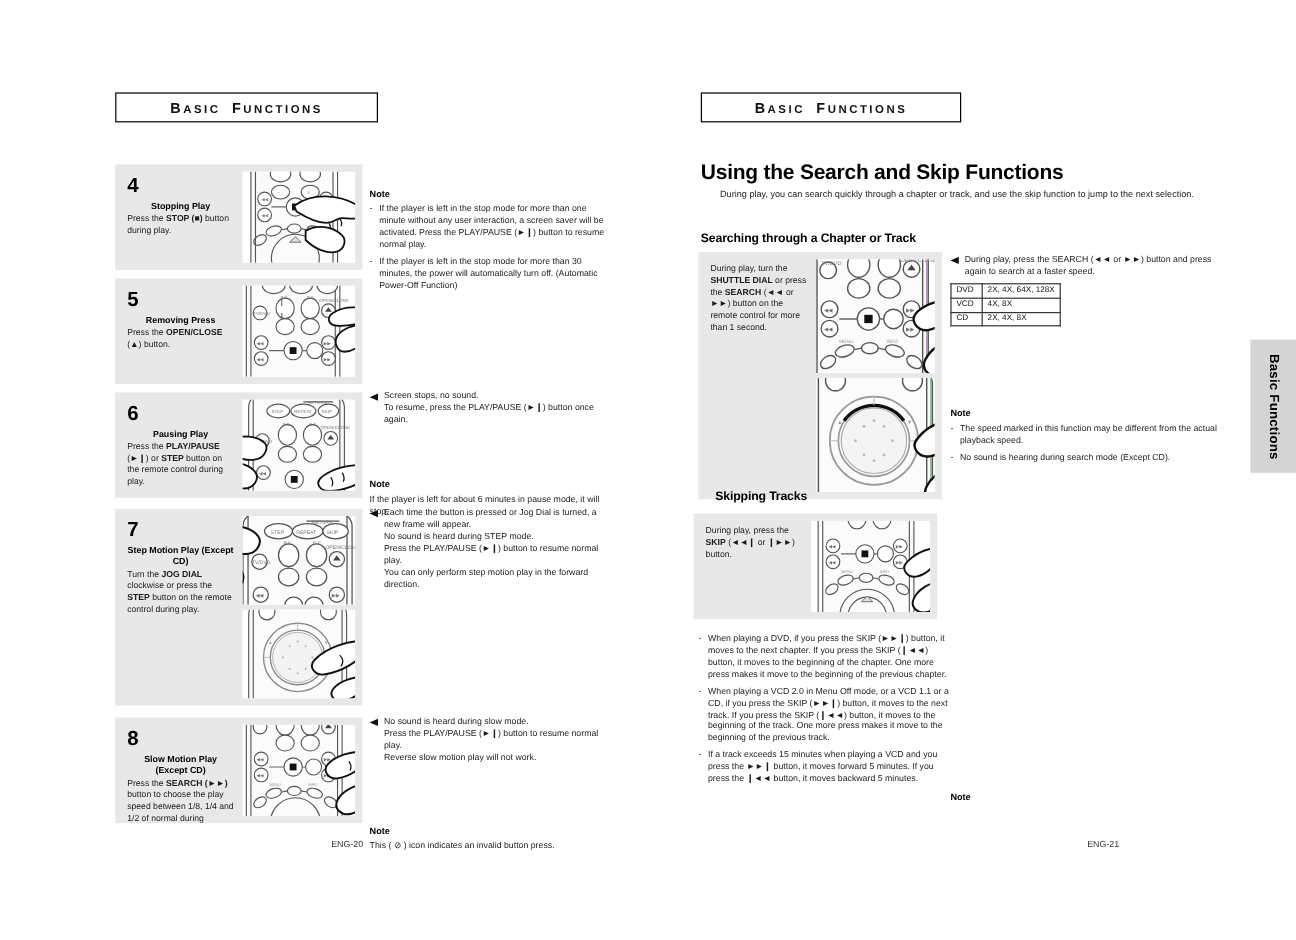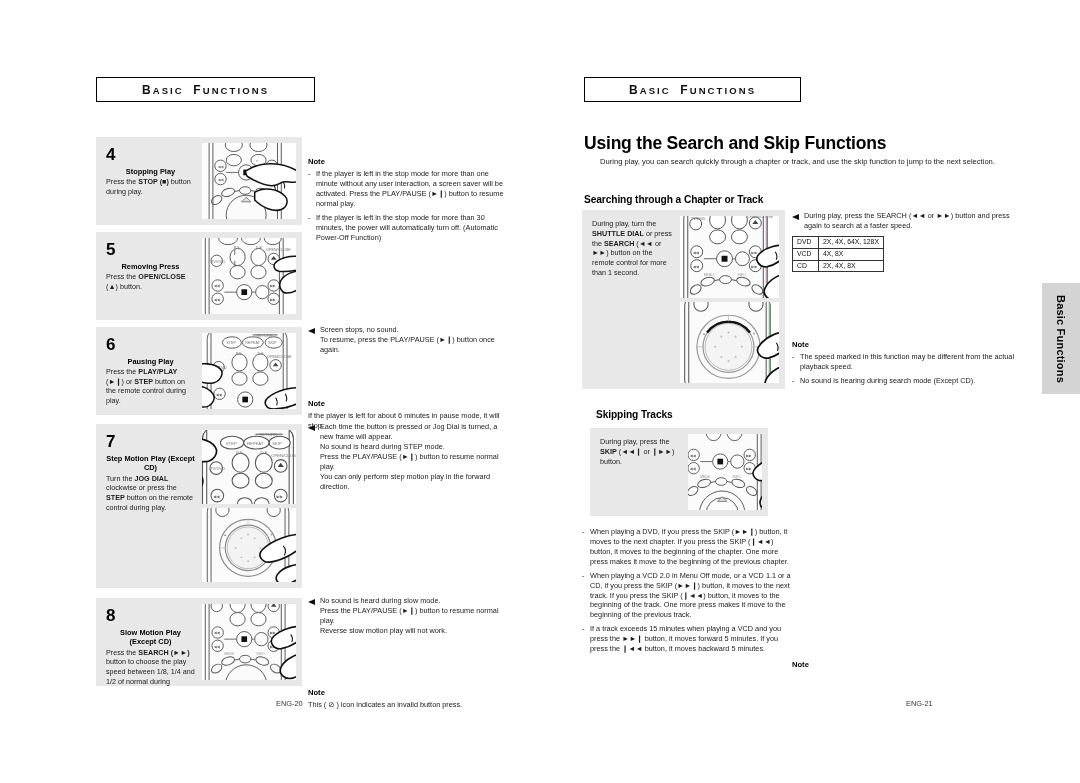--- a/index.html
+++ b/index.html
@@ -327,21 +327,21 @@
             <path d="M112 30 c1 3 1 5 0 7" fill="none" stroke="#111" stroke-width="1.1"></path>
           </svg>
         </div>
       </div>
     </div>
 
     <div class="step" style="top:327px;height:88px;">
       <div class="step-text">
         <div class="step-num">6</div>
         <div class="step-title">Pausing Play</div>
-        <div class="step-body">Press the <b>PLAY/PLAY</b> (►❙) or <b>STEP</b> button on the remote control during play.</div>
+        <div class="step-body">Press the <b>PLAY/PAUSE</b> (►❙) or <b>STEP</b> button on the remote control during play.</div>
       </div>
       <div class="step-figs">
         <div class="fig">
           <svg viewBox="0 0 120 80" preserveAspectRatio="xMidYMid slice">
             <g fill="none" stroke="#555" stroke-width="1">
               <rect x="16" y="-4" width="84" height="100" rx="10" fill="#fbfbfb"></rect>
               <line x1="20" y1="-4" x2="20" y2="96"></line>
               <line x1="96" y1="-4" x2="96" y2="96"></line>
               <line x1="64" y1="2" x2="90" y2="2"></line>
             </g>
@@ -594,21 +594,21 @@
       <div class="runhead-inner">
         <span class="cap">B</span>ASIC&nbsp; <span class="cap">F</span>UNCTIONS
       </div>
     </div>
 
     <div class="h1" style="left:44px;top:133px;">Using the Search and Skip Functions</div>
     <div class="intro" style="left:60px;top:157px;width:440px;">During play, you can search quickly through a chapter or track, and use the skip function to jump to the next selection.</div>
 
     <div class="h2" style="left:44px;top:194px;">Searching through a Chapter or Track</div>
 
-    <div class="panel" style="left:42px;top:210px;width:203px;height:179px;">
+    <div class="panel" style="left:42px;top:210px;width:203px;height:206px;">
       <div class="panel-text">During play, turn the <b>SHUTTLE DIAL</b> or press the <b>SEARCH</b> (◄◄ or ►►) button on the remote control for more than 1 second.</div>
       <div class="panel-figs">
         <div class="fig" style="margin-bottom:2px;">
           <svg viewBox="0 0 120 82" preserveAspectRatio="xMidYMid slice">
             <g fill="none" stroke="#555" stroke-width="1">
               <rect x="14" y="-8" width="84" height="104" rx="10" fill="#fbfbfb"></rect>
               <line x1="18" y1="-8" x2="18" y2="96"></line>
               <line x1="94" y1="-8" x2="94" y2="96"></line>
               <line x1="97" y1="-8" x2="97" y2="96" stroke="#b07fc0"></line>
             </g>
@@ -732,21 +732,21 @@
     <div style="position:absolute;left:252px;top:320px;width:232px;">
       <div class="note-h">Note</div>
       <ul class="dashlist">
         <li>The speed marked in this function may be different from the actual playback speed.</li>
         <li>No sound is hearing during search mode (Except CD).</li>
       </ul>
     </div>
 
     <div class="h2" style="left:56px;top:409px;">Skipping Tracks</div>
 
-    <div class="panel" style="left:50px;top:428px;width:178px;height:88px;">
+    <div class="panel" style="left:38px;top:428px;width:203px;height:88px;">
       <div class="panel-text">During play, press the <b>SKIP</b> (◄◄❙ or ❙►►) button.</div>
       <div class="panel-figs">
         <div class="fig">
           <svg viewBox="0 0 120 80" preserveAspectRatio="xMidYMid slice">
             <g fill="none" stroke="#555" stroke-width="1">
               <rect x="14" y="-16" width="84" height="108" rx="10" fill="#fbfbfb"></rect>
               <line x1="18" y1="-16" x2="18" y2="92"></line>
               <line x1="94" y1="-16" x2="94" y2="92"></line>
             </g>
             <g fill="#fff" stroke="#555" stroke-width="1">

